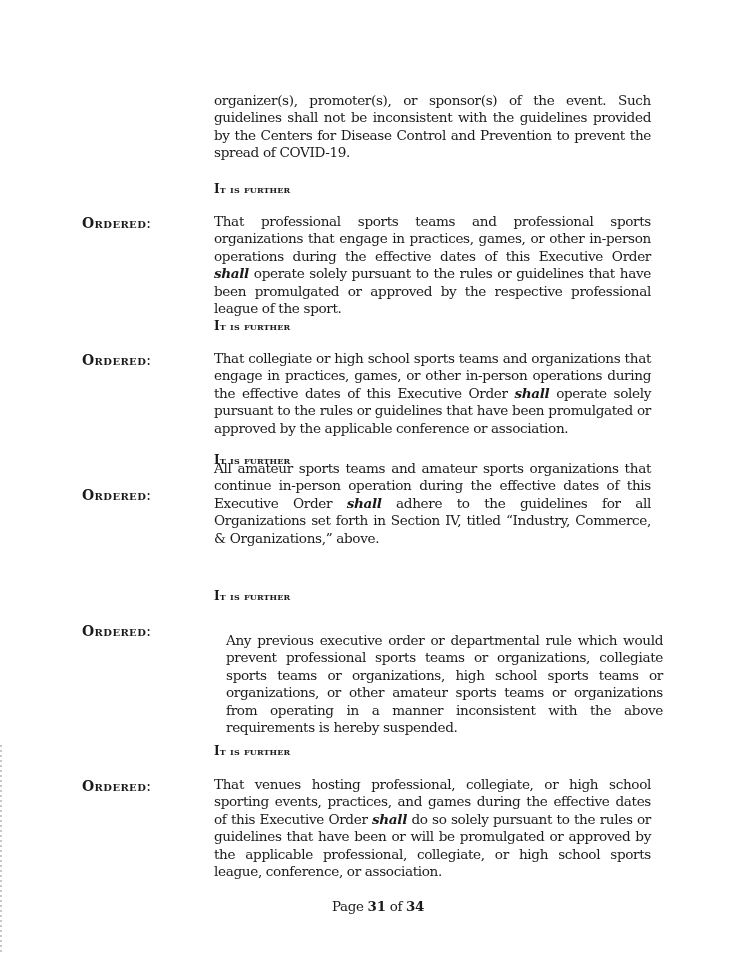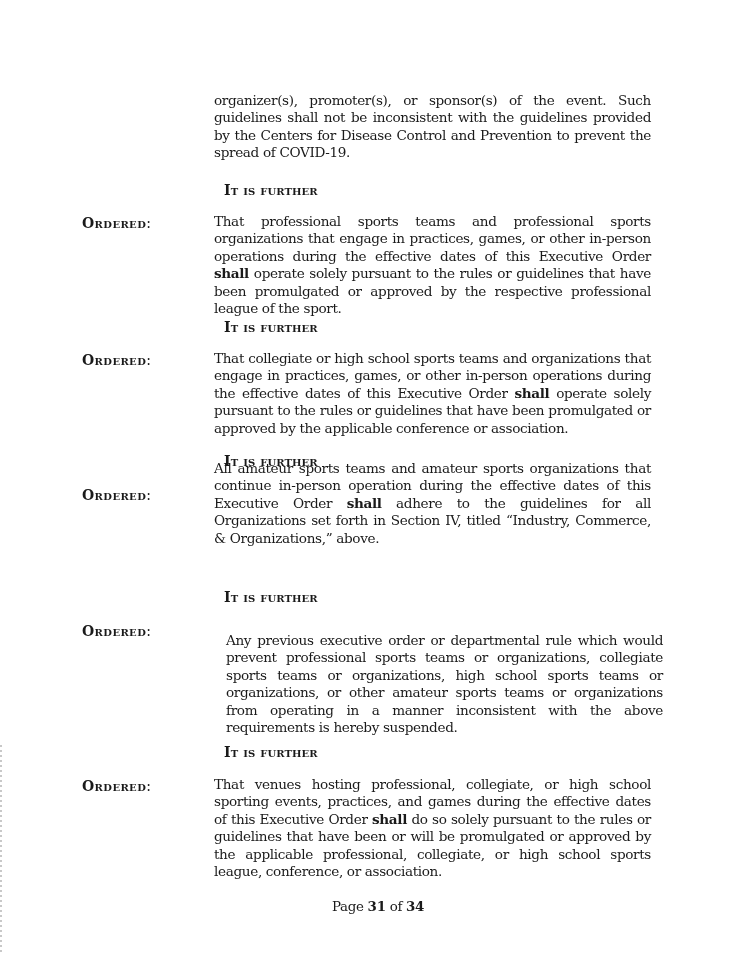--- a/index.html
+++ b/index.html
@@ -3,26 +3,26 @@
   <meta charset="utf-8">
   <style>
     html, body { margin: 0; padding: 0; background: #ffffff; }
     body { width: 742px; height: 960px; position: relative; overflow: hidden;
       font-family: "DejaVu Serif", "Liberation Serif", serif; color: #1a1a1a; }
     .page { position: absolute; left: 0; top: 0; width: 742px; height: 960px; }
     .edge { position: absolute; left: 0; top: 745px; width: 2px; height: 210px;
       background: repeating-linear-gradient(to bottom, #c8c8c8 0 2px, transparent 2px 5px); }
     .body-text { position: absolute; left: 214px; width: 437px;
       font-size: 13.6px; line-height: 17.4px; text-align: justify; letter-spacing: -0.35px; }
-    .further { position: absolute; left: 224px; font-size: 14px; font-weight: bold;
+    .further { position: absolute; left: 214px; font-size: 12px; font-weight: bold;
       font-variant: small-caps; letter-spacing: 0.1px; }
     .ordered { position: absolute; left: 82px; font-size: 14px; font-weight: bold;
       font-variant: small-caps; letter-spacing: 0.4px; }
     .ordered .colon { font-weight: normal; }
-    .shall { font-weight: bold; }
+    .shall { font-weight: bold; font-style: italic; }
     .footer { position: absolute; top: 898px; left: 7px; width: 742px; text-align: center;
       font-size: 13.4px; letter-spacing: -0.3px; }
     .footer b { font-weight: bold; }
   </style>
 </head>
 <body>
 
 <div class="page">
   <div class="edge"></div>
 

